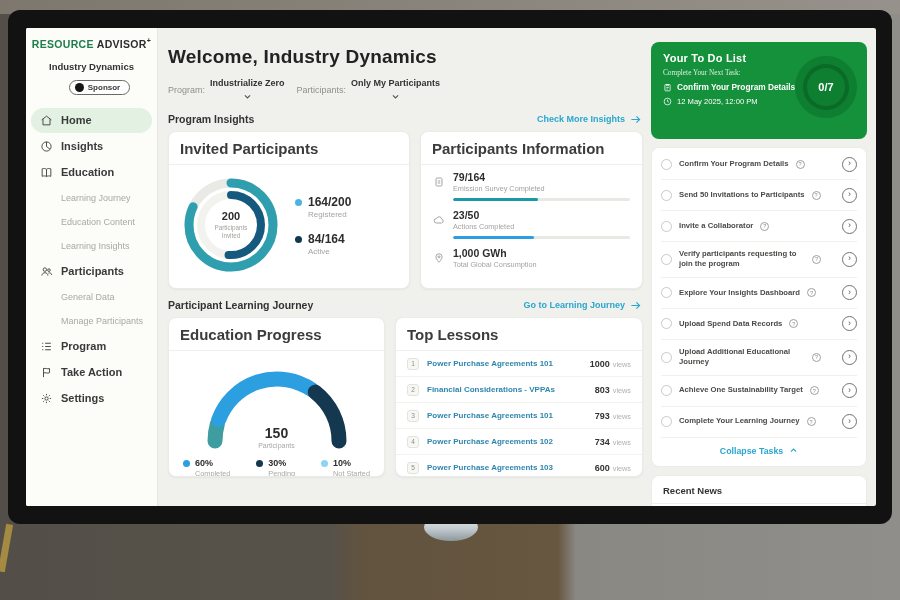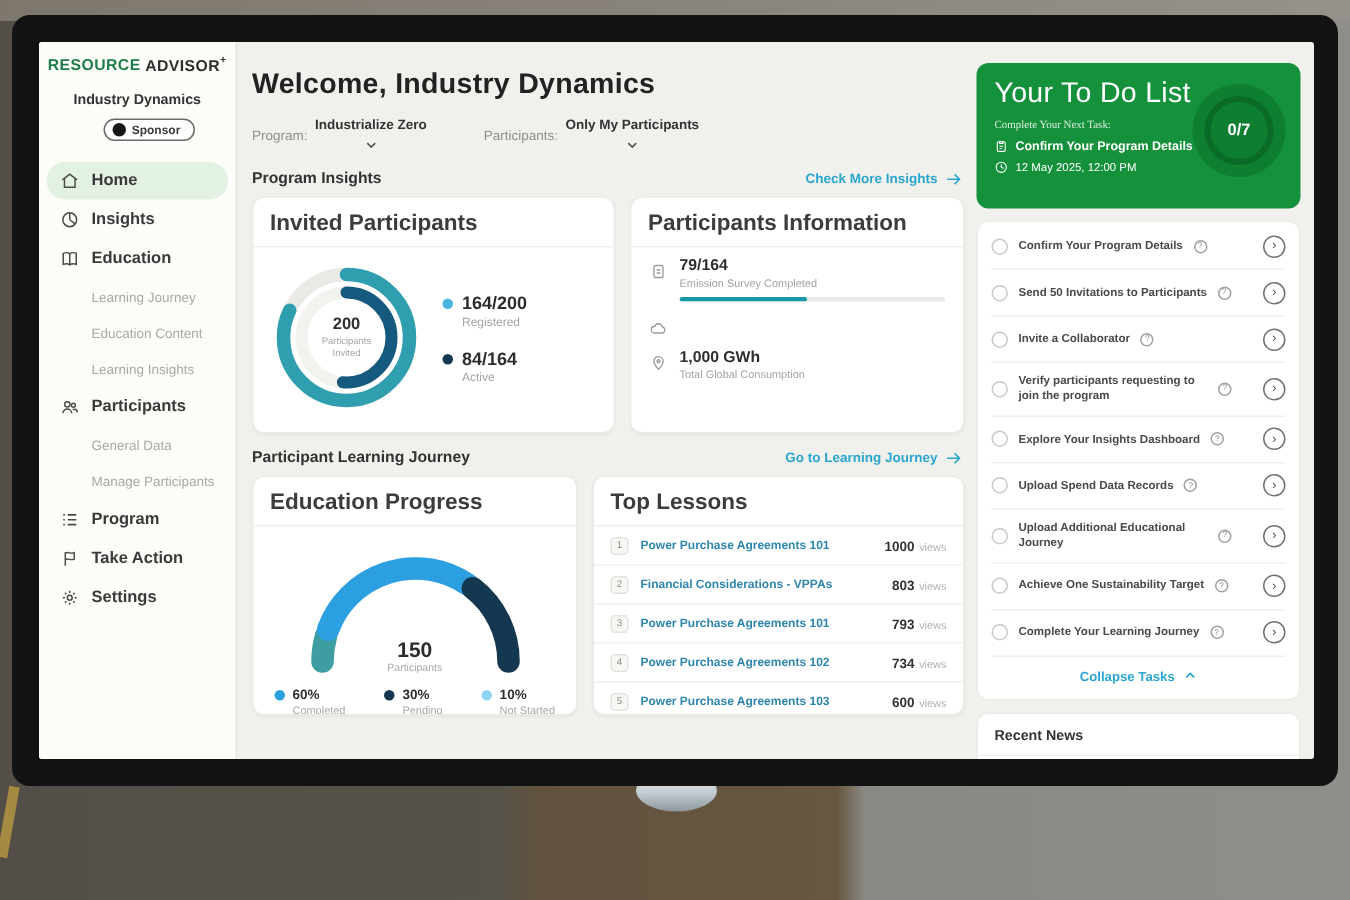--- a/index.html
+++ b/index.html
@@ -33,21 +33,21 @@
               font-size:11px; font-weight:bold; color:#3a3a3a; border-radius:13px; cursor:pointer; }
   .nav-item.active { background:#e2f1e1; }
   .nav-item .icon { width:13px; height:13px; color:#4a4a46; flex:none; display:inline-flex; }
   .nav-item .icon svg { width:13px; height:13px; }
   .nav-sub { height:24px; display:flex; align-items:center; padding-left:35px; font-size:9px;
              color:#aba8a4; cursor:pointer; }
 
   
   .main { flex:1; padding:12px 8px 0 8px; min-width:0; }
   h1 { font-size:19px; font-weight:bold; color:#222; margin:6px 0 0 2px; letter-spacing:.2px; }
-  .filters { display:flex; gap:38px; margin:10px 0 0 2px; align-items:center; }
+  .filters { display:flex; gap:12px; margin:10px 0 0 2px; align-items:center; }
   .filter { display:flex; align-items:center; font-size:9px; }
   .f-label { color:#8f8f8c; }
   .f-value { color:#333; font-weight:bold; margin-left:5px; display:inline-flex; align-items:center; gap:4px; cursor:pointer;flex-direction:column; }
   .f-value svg { width:9px; height:9px; color:#555; }
   .sec-row { display:flex; align-items:center; justify-content:space-between; margin:12px 2px 6px 2px; }
   .sec-row.second { margin-top:10px; }
   .sec-title { font-size:10.5px; font-weight:bold; color:#333; }
   .sec-link { font-size:9px; font-weight:bold; color:#2aa6cf; display:inline-flex; align-items:center; gap:5px;
               cursor:pointer; text-decoration:none; }
   .sec-link svg { width:11px; height:11px; }
@@ -92,21 +92,21 @@
   .lesson:last-child { border-bottom:none; }
   .l-rank { width:12px; height:12px; border:1px solid #e2e2de; background:#f7f7f4; border-radius:3px; font-size:6.5px;
             color:#8b8b88; display:flex; align-items:center; justify-content:center; flex:none; }
   .l-title { font-size:8px; font-weight:bold; color:#2e86ad; flex:1; cursor:pointer; }
   .l-views { font-size:9px; font-weight:bold; color:#333; }
   .l-suffix { font-size:7.3px; color:#b0b0ac; margin-left:3px; font-weight:normal; }
 
   
   .rightcol { width:216px; flex:none; padding:14px 0 0 0; margin-right:9px; }
   .green-card { position:relative; background:#14913a; border-radius:8px; padding:10px 12px; height:97px; color:#fff; }
-  .g-title { font-size:19px; font-weight:normal; letter-spacing:.2px; }
+  .g-title { font-size:11px; font-weight:bold; letter-spacing:.2px; }
   .g-sub { font-size:7.3px; color:rgba(255,255,255,.85); margin-top:4px;font-family:Liberation Serif, serif; }
   .g-row { display:flex; align-items:center; gap:5px; margin-top:5px; font-size:8.3px; font-weight:bold; }
   .g-row .icon { width:9px; height:9px; display:inline-flex; color:#fff; flex:none; }
   .g-row .icon svg { width:9px; height:9px; }
   .g-date { font-size:7.6px; font-weight:normal; }
   .g-badge { position:absolute; right:10px; top:14px; width:62px; height:62px; border-radius:50%;
              background:#0e7e30; display:flex; align-items:center; justify-content:center; }
   .g-ring { width:46px; height:46px; border-radius:50%; border:4px solid #0a6a27; display:flex;
             align-items:center; justify-content:center; font-size:11px; font-weight:bold; color:#fff; }
   .tasks-card { background:#fff; border:1px solid #ebebe7; border-radius:8px; margin-top:8px; padding:1px 9px; }
@@ -312,20 +312,27 @@
                     <div class="stat-l">Emission Survey Completed</div>
                     <div class="stat-bar">
                       <div class="stat-fill" style="width: 48%; background: rgb(27, 152, 168);"></div>
                     </div>
                   </div>
                 </div>
                 <div class="stat">
                   <span class="icon"><svg viewBox="0 0 24 24" fill="none" stroke="currentColor" stroke-width="1.8">
                       <path d="M7 18 a4.5 4.5 0 0 1 0-9 a5.5 5.5 0 0 1 10.5 1.2 A4 4 0 0 1 17 18 Z"></path>
                     </svg></span>
+                  <div class="stat-body">
+                    <div class="stat-v">23/50</div>
+                    <div class="stat-l">Actions Completed</div>
+                    <div class="stat-bar">
+                      <div class="stat-fill" style="width: 46%; background: rgb(43, 159, 224);"></div>
+                    </div>
+                  </div>
                 </div>
                 <div class="stat">
                   <span class="icon"><svg viewBox="0 0 24 24" fill="none" stroke="currentColor" stroke-width="1.8">
                       <path d="M12 3.5 a6.2 6.2 0 0 1 6.2 6.2 C18.2 14 12 20.5 12 20.5 S5.8 14 5.8 9.7 A6.2 6.2 0 0 1 12 3.5 Z"></path>
                       <circle cx="12" cy="9.7" r="2"></circle>
                     </svg></span>
                   <div class="stat-body">
                     <div class="stat-v">1,000 GWh</div>
                     <div class="stat-l">Total Global Consumption</div>
                   </div>

